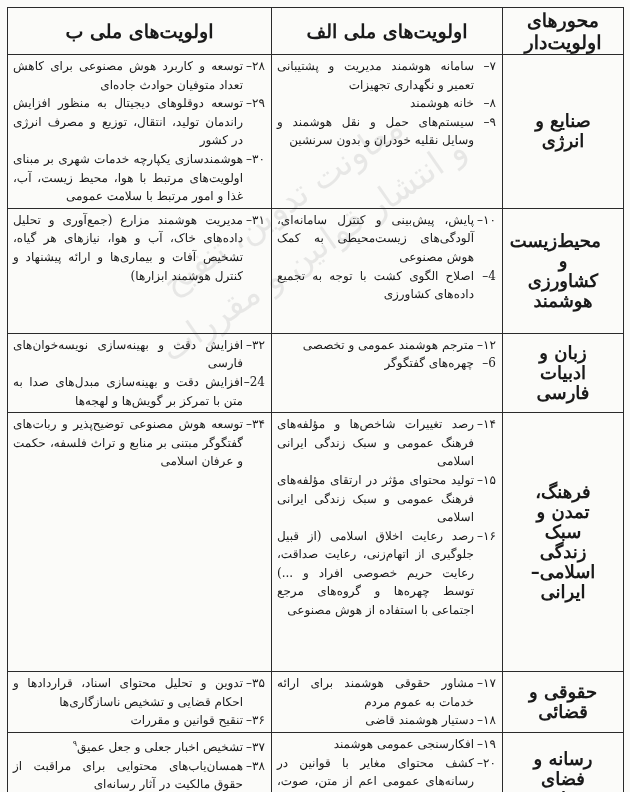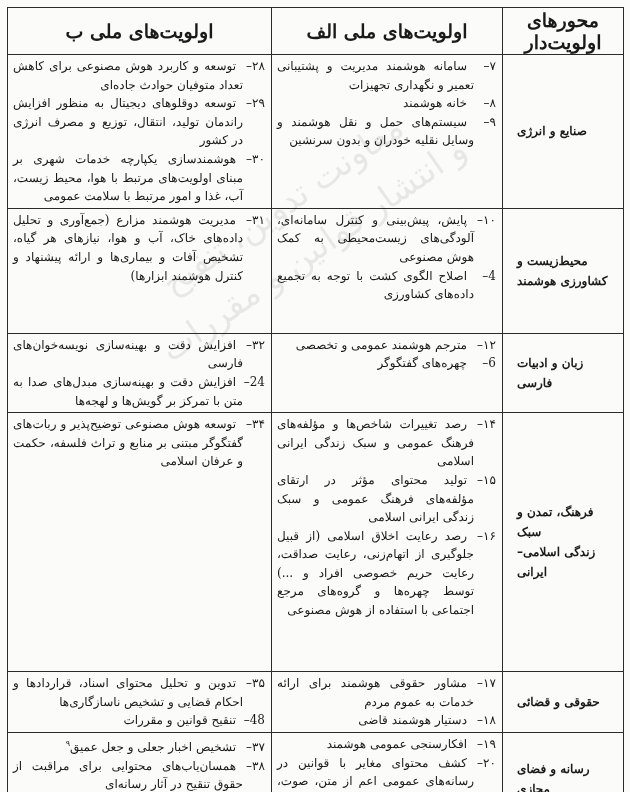--- a/index.html
+++ b/index.html
@@ -5,26 +5,26 @@
   html, body { margin: 0; padding: 0; background: #fbfbf9; }
   body { width: 630px; height: 792px; position: relative; overflow: hidden;
          font-family: "DejaVu Serif", "Liberation Serif", serif; color: #1a1a1a; }
   .watermark { position: absolute; left: 160px; top: 150px; width: 420px; height: 360px;
                pointer-events: none; z-index: 0; opacity: 0.13; transform: rotate(-35deg);
                font-size: 34px; color: #6a6a6a; font-family: "DejaVu Serif", serif; text-align: center; line-height: 54px; }
   table.priorities { position: absolute; left: 7px; top: 7px; width: 617px; border-collapse: collapse;
                      direction: rtl; z-index: 1; table-layout: fixed; }
   table.priorities th, table.priorities td { border: 1.2px solid #2b2b2b; vertical-align: top; }
   th { height: 24px; font-size: 19px; font-weight: bold; text-align: center; vertical-align: middle !important; padding: 1px 4px; }
-  td.axis { width: 112px; font-weight: bold; font-size: 12px; text-align: left; vertical-align: middle !important; line-height: 20px; padding: 2px 14px; }
+  td.axis { width: 112px; font-weight: bold; font-size: 18px; text-align: center; vertical-align: middle !important; line-height: 20px; padding: 2px 22px; }
   td.list { font-size: 12px; line-height: 18.6px; padding: 2px 6px 2px 5px; text-align: justify; }
   td.colA { width: 222px; }
   td.colB { width: 266px; }
   .item { display: block; padding-right: 22px; text-indent: -22px; }
-  .item .num { display: inline-block; min-width: 22px; text-indent: 0; margin-left: 7px; }
+  .item .num { display: inline-block; min-width: 22px; text-indent: 0; }
   sup { font-size: 8px; }
 </style>
 </head>
 <body>
 
 <div class="watermark">
   <div>معاونت تدوین، تنقیح</div>
   <div>و انتشار قوانین و مقررات</div>
 </div>
 
@@ -94,32 +94,32 @@
     </tr>
 
     <tr style="height:60px;">
       <td class="axis">حقوقی و قضائی</td>
       <td class="list colA">
         <span class="item"><span class="num">۱۷–</span><span>مشاور حقوقی هوشمند برای ارائه خدمات به عموم مردم</span></span>
         <span class="item"><span class="num">۱۸–</span><span>دستیار هوشمند قاضی</span></span>
       </td>
       <td class="list colB">
         <span class="item"><span class="num">۳۵–</span><span>تدوین و تحلیل محتوای اسناد، قراردادها و احکام قضایی و تشخیص ناسازگاری‌ها</span></span>
-        <span class="item"><span class="num">48–</span><span>تنقیح قوانین و مقررات</span></span>
+        <span class="item"><span class="num">۳۶–</span><span>تنقیح قوانین و مقررات</span></span>
       </td>
     </tr>
 
     <tr style="height:93px;">
       <td class="axis">
         <div>رسانه و فضای</div>
         <div>مجازی</div>
       </td>
       <td class="list colA">
         <span class="item"><span class="num">۱۹–</span><span>افکارسنجی عمومی هوشمند</span></span>
         <span class="item"><span class="num">۲۰–</span><span>کشف محتوای مغایر با قوانین در رسانه‌های عمومی اعم از متن، صوت، عکس و ویدئو</span></span>
       </td>
       <td class="list colB">
         <span class="item"><span class="num">۳۷–</span><span>تشخیص اخبار جعلی و جعل عمیق</span><sup>۹</sup></span>
-        <span class="item"><span class="num">۳۸–</span><span>همسان‌یاب‌های محتوایی برای مراقبت از حقوق تنقیح در آثار رسانه‌ای</span></span>
+        <span class="item"><span class="num">۳۸–</span><span>همسان‌یاب‌های محتوایی برای مراقبت از حقوق مالکیت در آثار رسانه‌ای</span></span>
       </td>
     </tr>
   </tbody>
 </table>
 
 </body></html>

